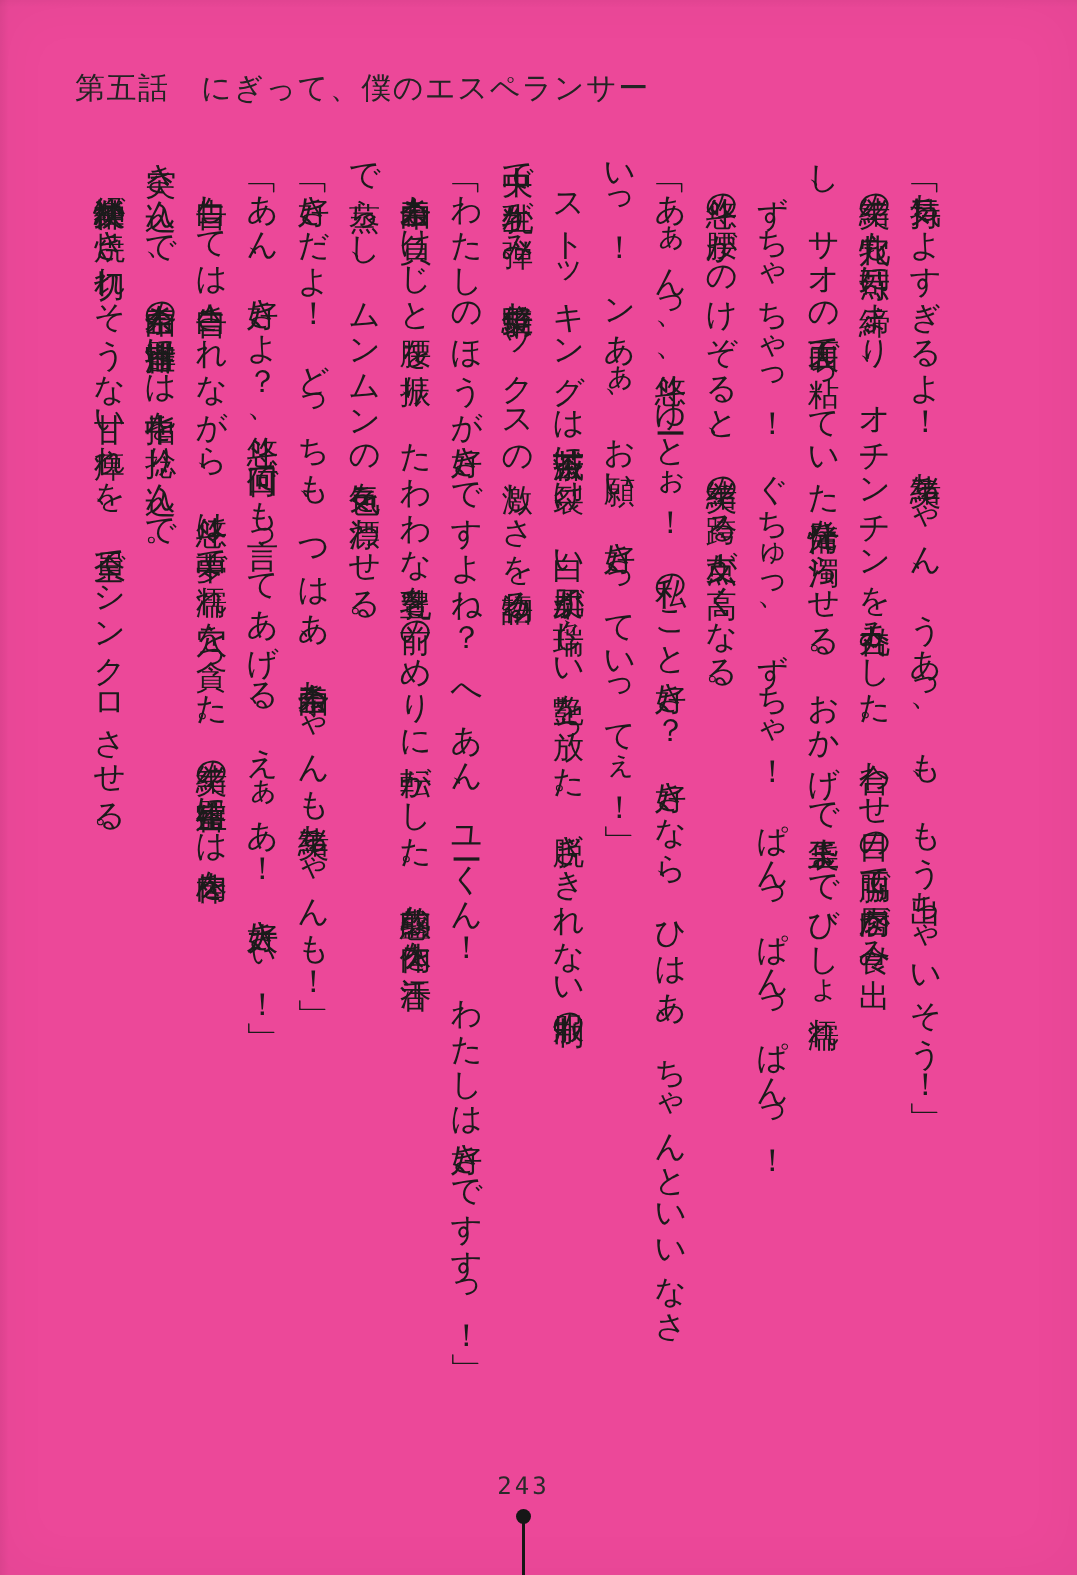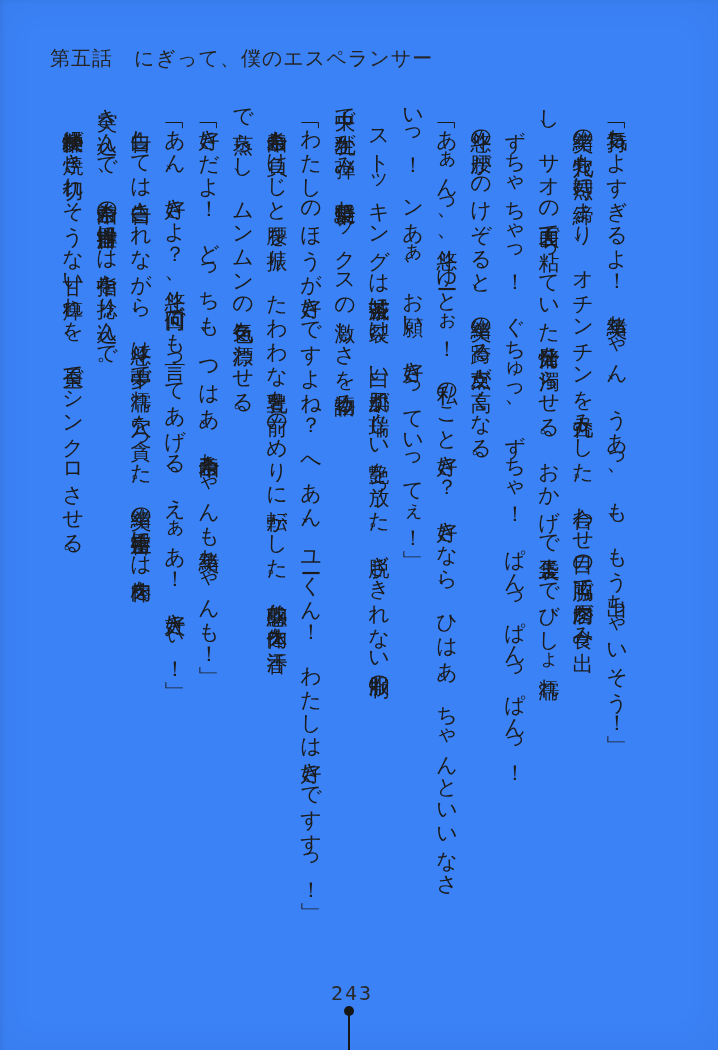--- a/index.html
+++ b/index.html
@@ -5,21 +5,21 @@
   html, body {
     margin: 0;
     padding: 0;
     background: #e8e8e6;
   }
   .page {
     position: relative;
     width: 718px;
     height: 1050px;
     margin: 0 auto;
-    background: #3b82f6;
+    background: #ec4899;
     overflow: hidden;
     font-family: "DejaVu Serif", "Liberation Serif", serif;
     color: #1b1b1b;
     box-shadow: inset 0 0 40px rgba(0,0,0,0.04);
   }
   
   .page::before {
     content: "";
     position: absolute;
     inset: 0;
@@ -60,23 +60,23 @@
     left: 0;
     bottom: 0;
     width: 100%;
     height: 70px;
   }
   .page-number {
     position: absolute;
     left: 331px;
     top: 1px;
     width: 36px;
-    text-align: right;
+    text-align: center;
     font-family: "DejaVu Sans Mono", "Liberation Mono", monospace;
-    font-size: 20px;
+    font-size: 16px;
     letter-spacing: 2px;
     color: #2a2a2a;
   }
   .page-marker {
     position: absolute;
     left: 344px;
     top: 26px;
     width: 10px;
     height: 44px;
   }

